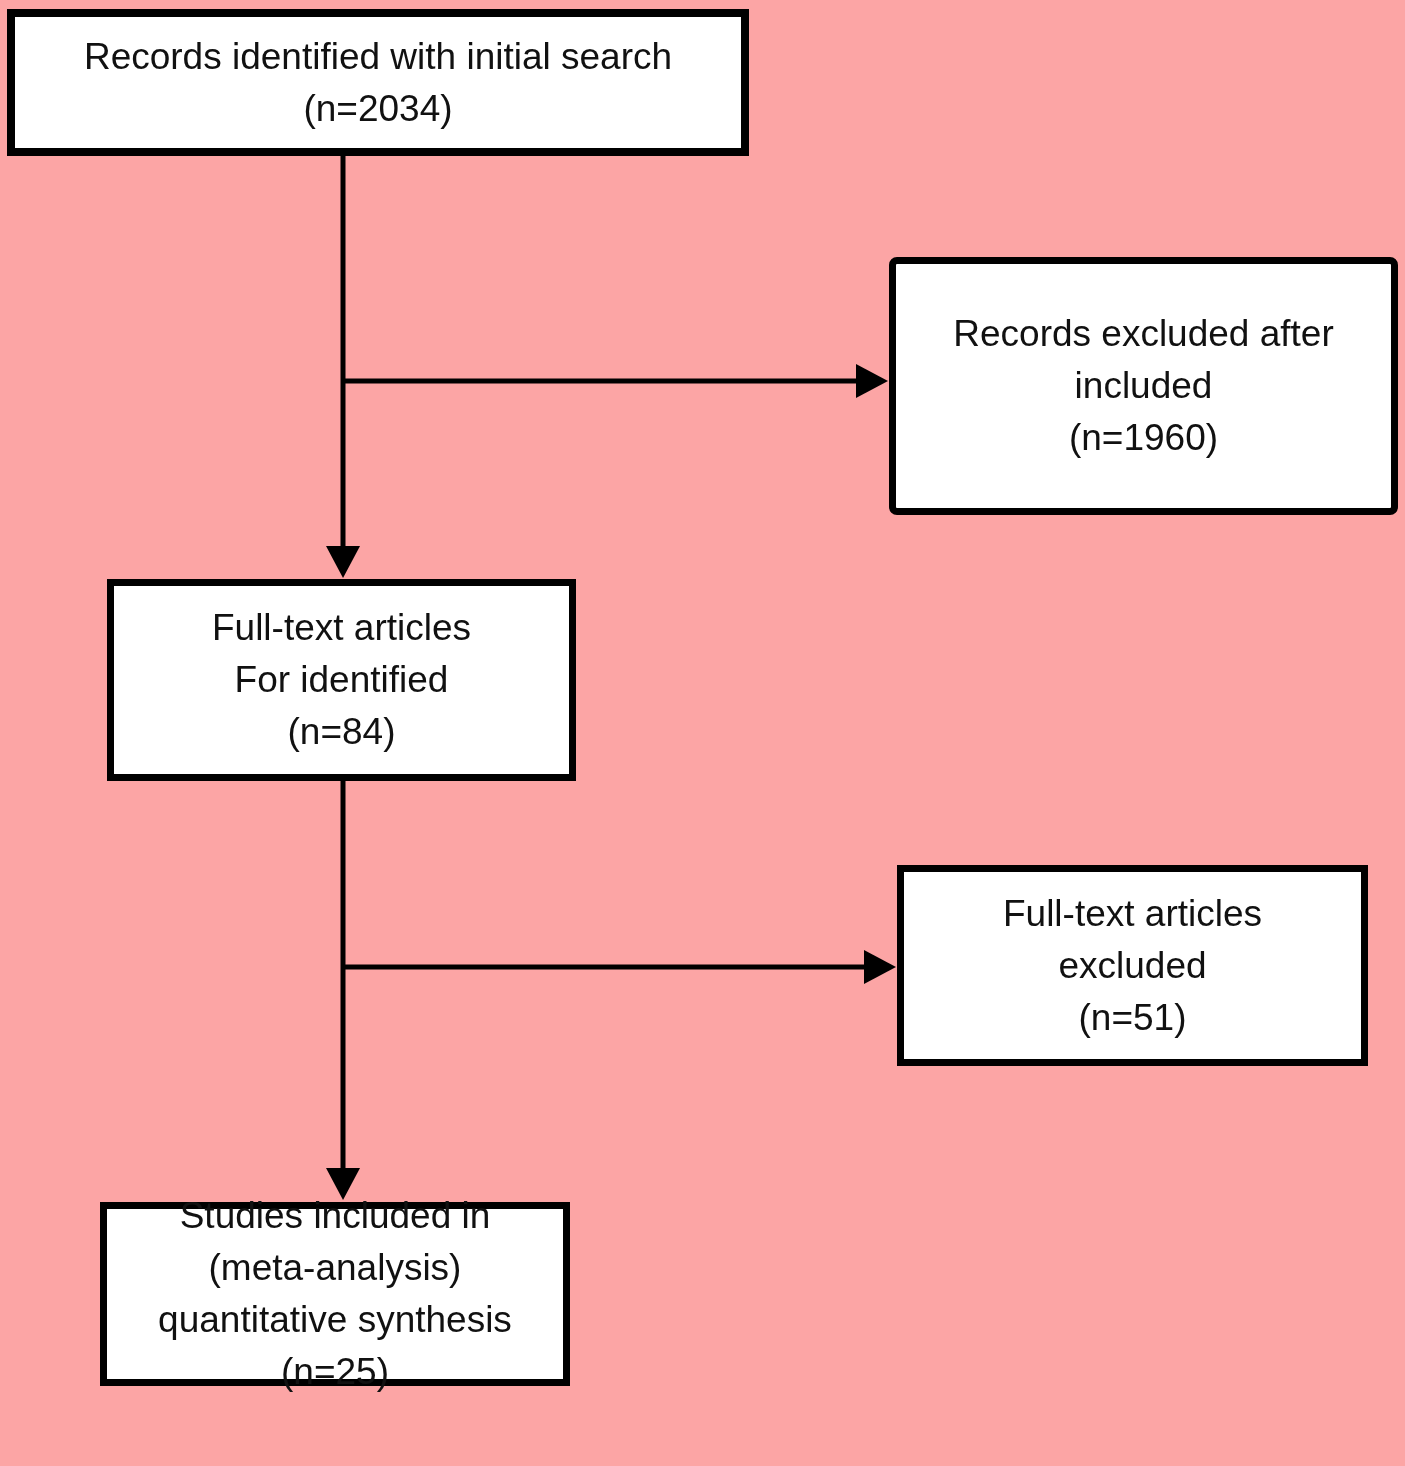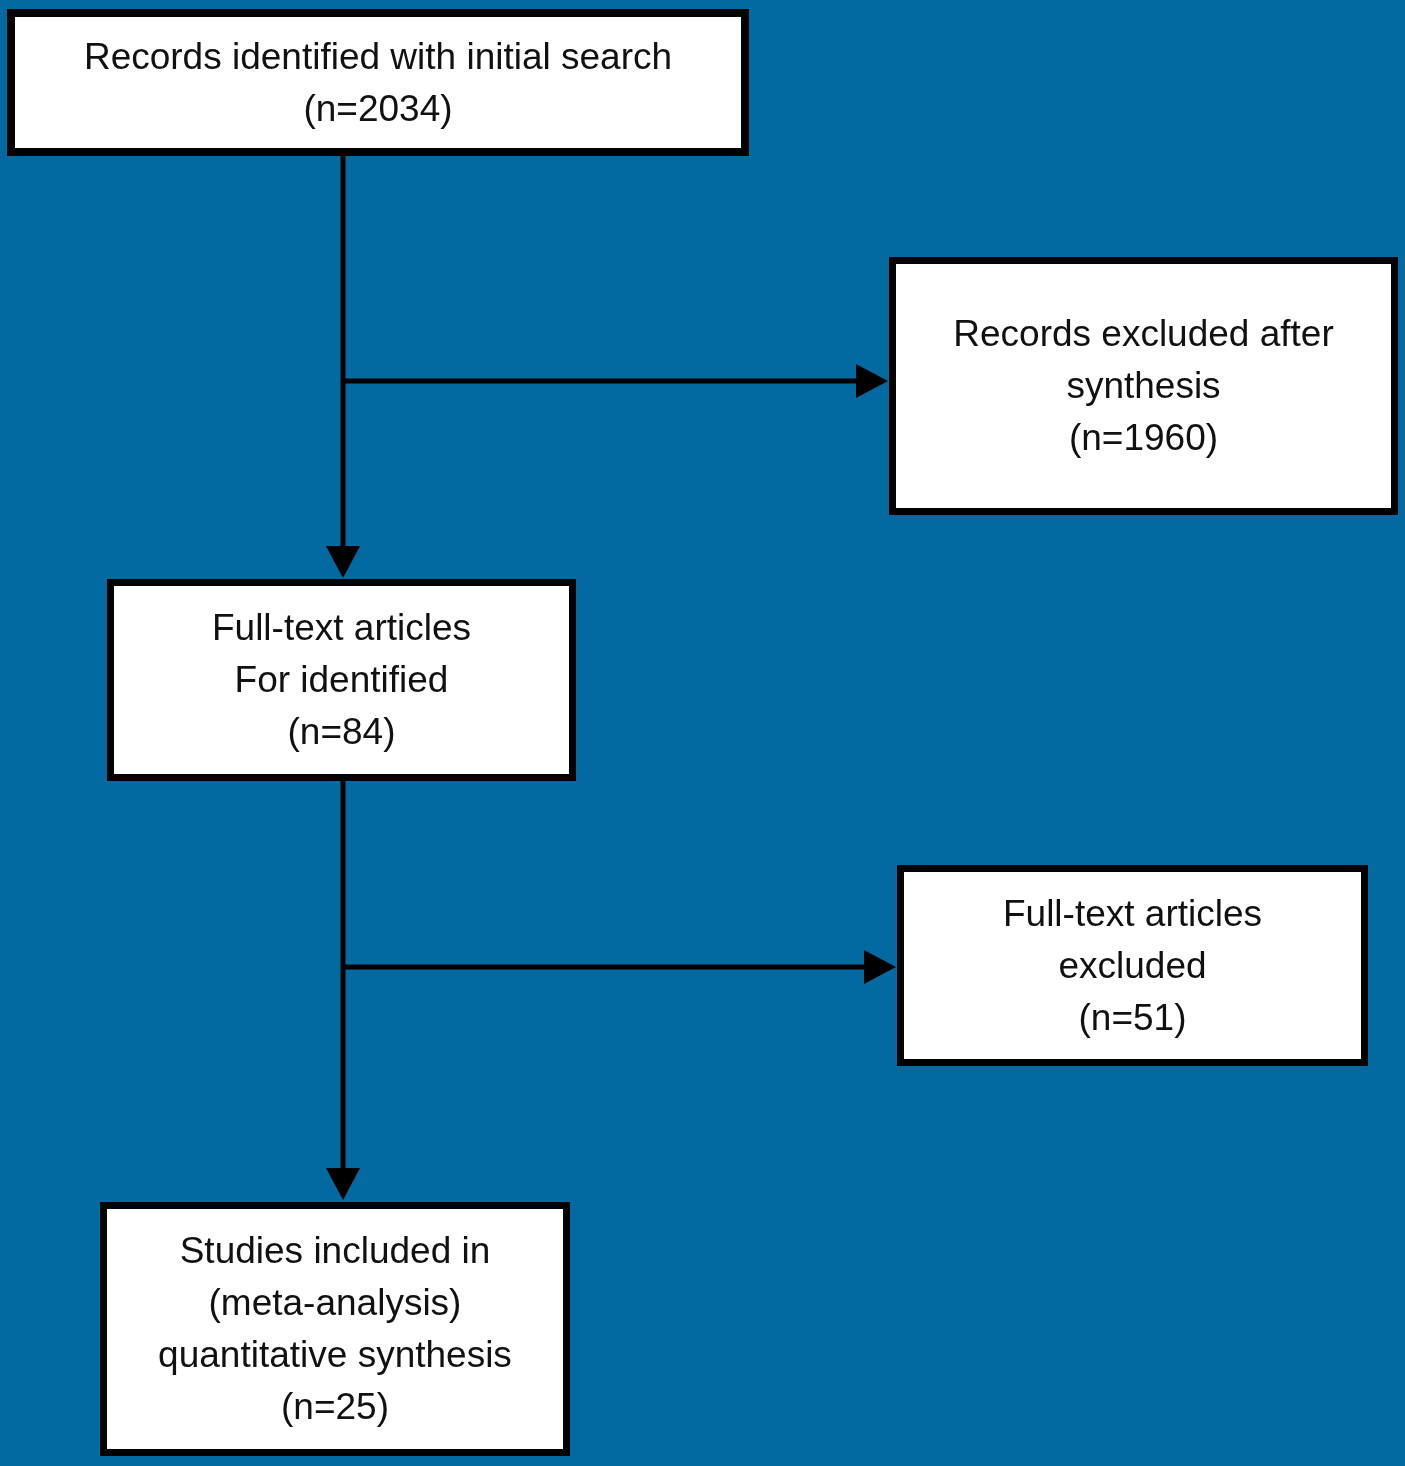--- a/index.html
+++ b/index.html
@@ -4,43 +4,43 @@
 <style>
   * { margin: 0; padding: 0; box-sizing: border-box; }
   html, body {
     width: 1405px; height: 1466px;
     background: #ffffff;
     font-family: "Liberation Sans", sans-serif;
   }
   #canvas {
     position: relative;
     width: 1405px; height: 1466px;
-    background: #0369a1;
+    background: #fca5a5;
     overflow: hidden;
   }
   .node {
     position: absolute;
     background: #ffffff;
     border: 7px solid #000000;
     display: flex;
     flex-direction: column;
     align-items: center;
     justify-content: center;
     text-align: center;
     color: #111111;
     font-size: 37px;
     line-height: 52px;
     z-index: 2;
   }
   .node span { display: block; white-space: nowrap; }
   .node--identified { left: 7px;  top: 9px;    width: 742px; height: 147px; border-width: 8px; }
-  .node--excluded1  { left: 889px; top: 257px; width: 509px; height: 258px; }
+  .node--excluded1  { left: 889px; top: 257px; width: 509px; height: 258px; border-radius: 8px; }
   .node--fulltext   { left: 107px; top: 579px; width: 469px; height: 202px; }
   .node--excluded2  { left: 897px; top: 865px; width: 471px; height: 201px; }
-  .node--included   { left: 100px; top: 1202px; width: 470px; height: 254px; }
+  .node--included   { left: 100px; top: 1202px; width: 470px; height: 184px; }
   #arrow-layer {
     position: absolute; left: 0; top: 0;
     width: 1405px; height: 1466px;
     z-index: 1;
   }
   #arrow-layer line { stroke: #000000; stroke-width: 5; }
   #arrow-layer polygon { fill: #000000; }
 </style>
 </head>
 <body>
@@ -70,21 +70,21 @@
     </g>
   </svg>
 
   <div class="node node--identified">
     <span>Records identified with initial search</span>
     <span>(n=2034)</span>
   </div>
 
   <div class="node node--excluded1">
     <span>Records excluded after</span>
-    <span>synthesis</span>
+    <span>included</span>
     <span>(n=1960)</span>
   </div>
 
   <div class="node node--fulltext">
     <span>Full-text articles</span>
     <span>For identified</span>
     <span>(n=84)</span>
   </div>
 
   <div class="node node--excluded2">

